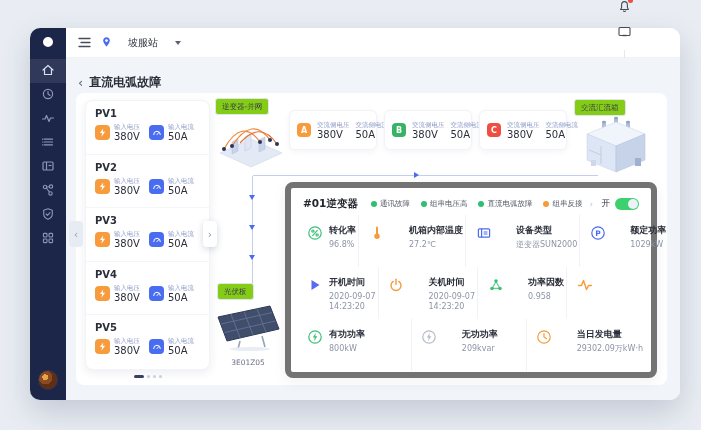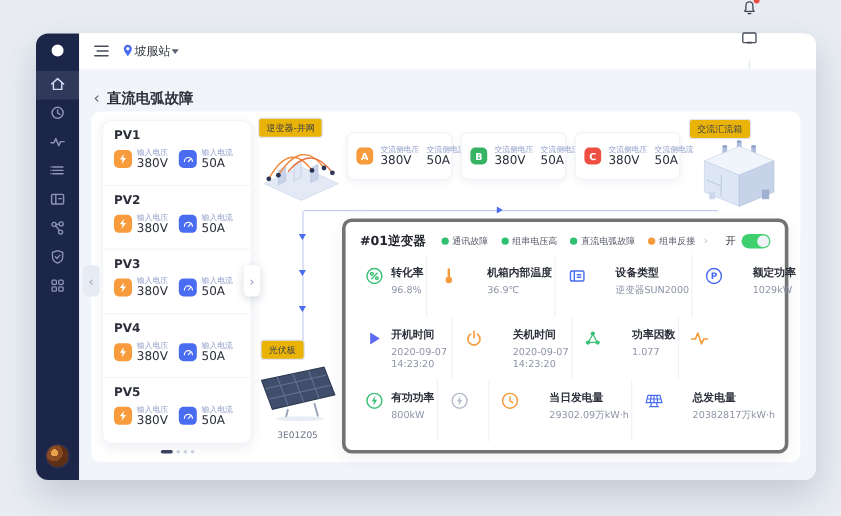--- a/index.html
+++ b/index.html
@@ -18,21 +18,21 @@
   .nav-item { width:100%; height:24px; display:flex; align-items:center; justify-content:center;
               color:#8d96ba; cursor:pointer; }
   .nav-item.active { background:rgba(255,255,255,.09); color:#d6ddf5; }
   .avatar { margin-top:auto; margin-bottom:10px; width:20px; height:20px; border-radius:50%;
             background:radial-gradient(circle at 35% 35%, #e8a24b 0 3px, #8a4a22 3px 7px, #5d3016 7px); border:1px solid #3a3350; }
 
   
   .topbar { position:absolute; left:36px; top:0; width:614px; height:30px; background:#fff;
             border-radius:0 10px 0 0; border-bottom:1px solid #f0f2f6; display:flex; align-items:center;
             padding:0 12px; gap:10px; }
-  .station { display:flex; align-items:center; gap:0; cursor:pointer; }
+  .station { display:flex; align-items:center; gap:16px; cursor:pointer; }
   .station-name { font-size:10px; color:#2b2f3a; }
   .caret { width:0; height:0; border-left:3.5px solid transparent; border-right:3.5px solid transparent;
            border-top:4px solid #5a6172; margin-left:1px; }
   .topbar-right { margin-left:auto; display:flex; align-items:center; gap:9px;flex-direction:column; }
   .bell-wrap { position:relative; display:flex; cursor:pointer; }
   .badge { position:absolute; right:-2px; top:-2px; width:5px; height:5px; background:#ee4f43; border-radius:50%; }
   .tb-div { width:1px; height:13px; background:#e3e7ef; }
   .date { font-size:9.5px; color:#596070; }
 
   
@@ -61,21 +61,21 @@
   .pv-prev { position:absolute; left:-7px; top:128px; width:14px; height:26px; background:#e7ebf3; border-radius:4px;
              color:#9aa3ba; font-size:11px; display:flex; align-items:center; justify-content:center; cursor:pointer; }
   .pv-next { position:absolute; left:127px; top:128px; width:14px; height:26px; background:#fff; border-radius:4px;
              box-shadow:0 2px 7px rgba(30,40,90,.18); color:#8d96ba; font-size:11px; display:flex; align-items:center;
              justify-content:center; cursor:pointer; }
   .dots { position:absolute; left:9px; top:282px; width:125px; display:flex; gap:3px; align-items:center; justify-content:center; }
   .dash { width:10px; height:3px; border-radius:2px; background:#39415f; cursor:pointer; }
   .dot-s { width:3px; height:3px; border-radius:50%; background:#c9cfdd; cursor:pointer; }
 
   
-  .tag { position:absolute; background:#eab308; border:1px solid #e0e5ee; border-radius:3px; padding:2.5px 6px;
+  .tag { position:absolute; background:#84cc16; border:1px solid #e0e5ee; border-radius:3px; padding:2.5px 6px;
          font-size:7.5px; color:#3a3f4c; white-space:nowrap; z-index:3; }
   .art { position:absolute; z-index:2; }
   .hline { position:absolute; left:177px; top:82px; width:345px; height:1px; background:#c3cdf0; }
   .vline { position:absolute; left:176px; top:83px; width:1px; height:118px; background:#c3cdf0; }
   .arr-r { position:absolute; width:0; height:0; border-top:3.5px solid transparent; border-bottom:3.5px solid transparent;
            border-left:5px solid #4a6cf0; }
   .arr-d { position:absolute; width:0; height:0; border-left:3.5px solid transparent; border-right:3.5px solid transparent;
            border-top:5px solid #4a6cf0; }
   .pv-code { position:absolute; left:136px; top:265px; width:72px; text-align:center; font-size:7.5px; color:#6b7185; }
 
@@ -83,21 +83,21 @@
   .phase { position:absolute; top:17px; width:88px; height:40px; background:#fff; border:1px solid #f0f3f8;
            border-radius:6px; box-shadow:0 2px 6px rgba(30,40,90,.05); display:flex; align-items:center;
            gap:6px; padding:0 7px; }
   .ph-badge { width:14px; height:14px; border-radius:4px; color:#fff; font-size:8px; font-weight:bold;
               display:flex; align-items:center; justify-content:center; flex:none; }
   .ph-a { background:#f79b3c; } .ph-b { background:#36b365; } .ph-c { background:#ee4f43; }
   .ph-g .pv-lbl { white-space:nowrap; }
 
   
   .mcard { position:absolute; left:209px; top:89px; width:372px; height:196px; background:#fff; border-radius:8px;
-           border:3px solid #737373; box-shadow:0 4px 14px rgba(30,40,90,.06); }
+           border:6px solid #737373; box-shadow:0 4px 14px rgba(30,40,90,.06); }
   .mhead { display:flex; align-items:center; padding:9px 12px 4px; }
   .mtitle { font-size:10.5px; font-weight:bold; color:#23262e; }
   .legend { display:flex; gap:11px; margin-left:13px; align-items:flex-end; }
   .lg { display:flex; align-items:center; gap:3px; }
   .dot { width:6px; height:6px; border-radius:50%; }
   .dot.ok { background:#2fbf71; } .dot.warn { background:#f59b3c; }
   .lg-t { font-size:7.5px; color:#555a66; }
   .more { font-size:9px; color:#b9c0cf; margin-left:7px; cursor:pointer; }
   .mhead-right { margin-left:auto; display:flex; align-items:center; gap:5px; }
   .sw-lbl { font-size:8.5px; color:#2b2f3a; }
@@ -511,21 +511,21 @@
             </div>
             <div class="cell">
               <span class="mico">
                   <svg width="16" height="16" viewBox="0 0 16 16">
                     <path d="M8 2.6 V9" stroke="#f59b3c" stroke-width="2" stroke-linecap="round"></path>
                     <circle cx="8" cy="11.3" r="2.7" fill="#f59b3c"></circle>
                   </svg>
                 </span>
               <div class="mtx">
                   <div class="mt">机箱内部温度</div>
-                  <div class="mv">36.9℃</div>
+                  <div class="mv">27.2℃</div>
                 </div>
             </div>
             <div class="cell">
               <span class="mico">
                   <svg width="16" height="16" viewBox="0 0 16 16" fill="none" stroke="#4a6cf0" stroke-width="1.2">
                     <rect x="2.4" y="3.8" width="11.2" height="8.4" rx="1"></rect>
                     <path d="M5.6 3.8 V12.2"></path>
                     <path d="M7.6 7 H11.4 M7.6 9 H11.4"></path>
                   </svg>
                 </span>
@@ -578,21 +578,21 @@
               <span class="mico">
                   <svg width="16" height="16" viewBox="0 0 16 16">
                     <path d="M8 4.5 L4.2 11.3 M8 4.5 L11.8 11.3 M4.2 11.3 H11.8" stroke="#3cc078" stroke-width="1"></path>
                     <circle cx="8" cy="4" r="1.8" fill="#3cc078"></circle>
                     <circle cx="4" cy="11.5" r="1.8" fill="#3cc078"></circle>
                     <circle cx="12" cy="11.5" r="1.8" fill="#3cc078"></circle>
                   </svg>
                 </span>
               <div class="mtx">
                   <div class="mt">功率因数</div>
-                  <div class="mv">1.077</div>
+                  <div class="mv">0.958</div>
                 </div>
             </div>
             <div class="cell">
               <span class="mico">
                   <svg width="16" height="16" viewBox="0 0 16 16" fill="none" stroke="#f59b3c" stroke-width="1.4" stroke-linecap="round" stroke-linejoin="round">
                     <polyline points="1.5,8.5 4.5,8.5 6.5,3.5 9.5,12.5 11.5,8.5 14.5,8.5"></polyline>
                   </svg>
                 </span>
             </div>
           </div>
@@ -610,44 +610,35 @@
                   <div class="mv">800kW</div>
                 </div>
             </div>
             <div class="cell">
               <span class="mico">
                   <svg width="16" height="16" viewBox="0 0 16 16">
                     <circle cx="8" cy="8" r="6.2" fill="none" stroke="#b6bdc9" stroke-width="1.2"></circle>
                     <polygon points="8.8,3.8 5.8,8.6 7.7,8.6 7.1,12.2 10.3,7.2 8.3,7.2" fill="#b6bdc9"></polygon>
                   </svg>
                 </span>
+              <div class="mtx">
+                  <div class="mt">无功功率</div>
+                  <div class="mv">209kvar</div>
+                </div>
             </div>
             <div class="cell">
               <span class="mico">
                   <svg width="16" height="16" viewBox="0 0 16 16" fill="none" stroke="#f59b3c" stroke-width="1.2" stroke-linecap="round">
                     <circle cx="8" cy="8" r="6.2"></circle>
                     <path d="M8 4.6 V8 L10.4 9.6"></path>
                   </svg>
                 </span>
               <div class="mtx">
                   <div class="mt">当日发电量</div>
                   <div class="mv">29302.09万kW·h</div>
-                </div>
-            </div>
-            <div class="cell">
-              <span class="mico">
-                  <svg width="16" height="16" viewBox="0 0 16 16" fill="none" stroke="#4a6cf0" stroke-width="1">
-                    <polygon points="3,3.5 13,3.5 14.5,9.5 1.5,9.5"></polygon>
-                    <path d="M5.7 3.5 L4.9 9.5 M8 3.5 V9.5 M10.3 3.5 L11.1 9.5 M2.3 6.5 H13.7"></path>
-                    <path d="M6 9.5 L5.2 12.8 M10 9.5 L10.8 12.8 M4 12.8 H12"></path>
-                  </svg>
-                </span>
-              <div class="mtx">
-                  <div class="mt">总发电量</div>
-                  <div class="mv">20382817万kW·h</div>
                 </div>
             </div>
           </div>
         </div>
 
       </div>
     </div>
   </div>
 </div>
 

